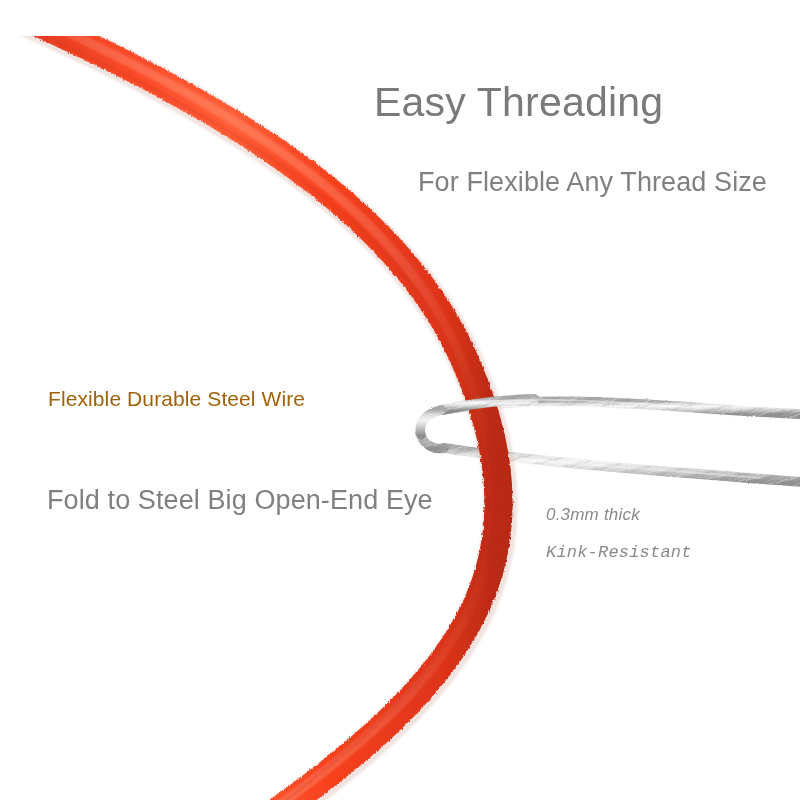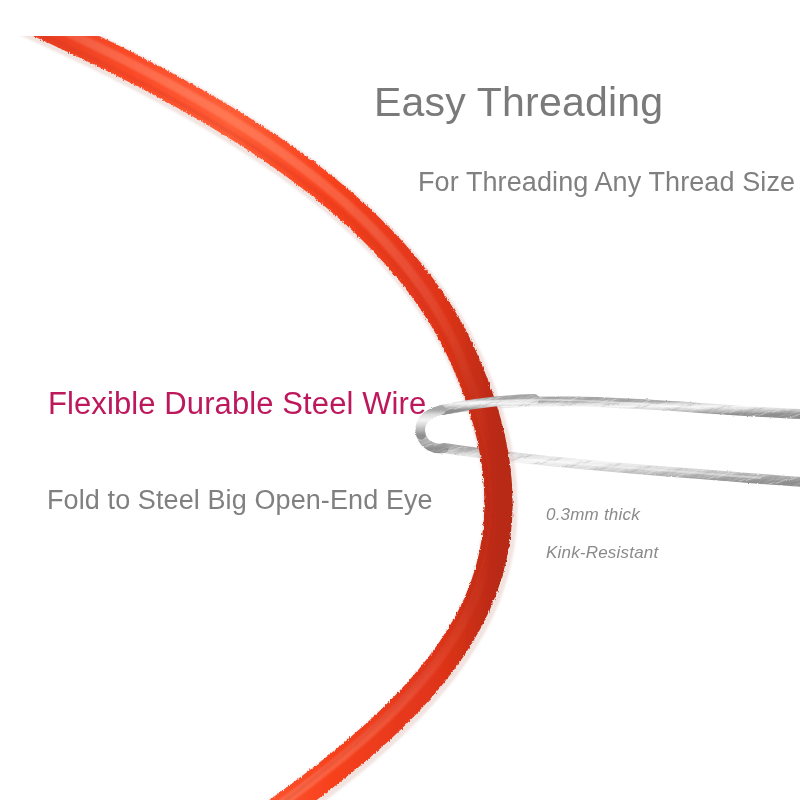--- a/index.html
+++ b/index.html
@@ -34,38 +34,38 @@
     color:#7a7a7a;
   }
   .subtitle{
     left:418px; top:132px;
     font-size:27px;
     letter-spacing:0.1px;
     color:#808080;
   }
   .label-a{
     left:48px; top:352px;
-    font-size:31px;
+    font-size:21px;
     letter-spacing:0.1px;
-    color:#be185d;
+    color:#a16207;
   }
   .label-b{
     left:47px; top:450px;
     font-size:27px;
     letter-spacing:0.1px;
     color:#808080;
   }
   .spec{
     font-size:17px;
     font-style:italic;
     color:#8a8a8a;
     letter-spacing:0.2px;
   }
   .spec-1{left:546px; top:470px;}
-  .spec-2{left:546px; top:508px;}
+  .spec-2{left:546px; top:508px;font-family:Liberation Mono, monospace;}
 </style>
 </head>
 <body>
 
 <div id="stage">
 
   <svg id="photo" viewBox="0 0 800 800" preserveAspectRatio="none">
     <defs>
 
       <linearGradient id="cordGrad" x1="0" y1="0" x2="1" y2="0">
@@ -169,21 +169,21 @@
     </g>
 
     <g opacity="0.75">
       <path d="M 470 367 C 540 360, 620 366, 700 372" fill="none" stroke="#ffffff" stroke-opacity="0.6" stroke-width="2" stroke-linecap="round"></path>
       <path d="M 520 423 C 600 430, 680 436, 760 442" fill="none" stroke="#ffffff" stroke-opacity="0.5" stroke-width="2" stroke-linecap="round"></path>
     </g>
   </svg>
 
   <div class="txt title">Easy Threading</div>
 
-  <div class="txt subtitle">For Threading Any Thread Size</div>
+  <div class="txt subtitle">For Flexible Any Thread Size</div>
 
   <div class="txt label-a">Flexible Durable Steel Wire</div>
 
   <div class="txt label-b">Fold to Steel Big Open-End Eye</div>
 
   <div class="txt spec spec-1">0.3mm thick</div>
 
   <div class="txt spec spec-2">Kink-Resistant</div>
 
 </div>

